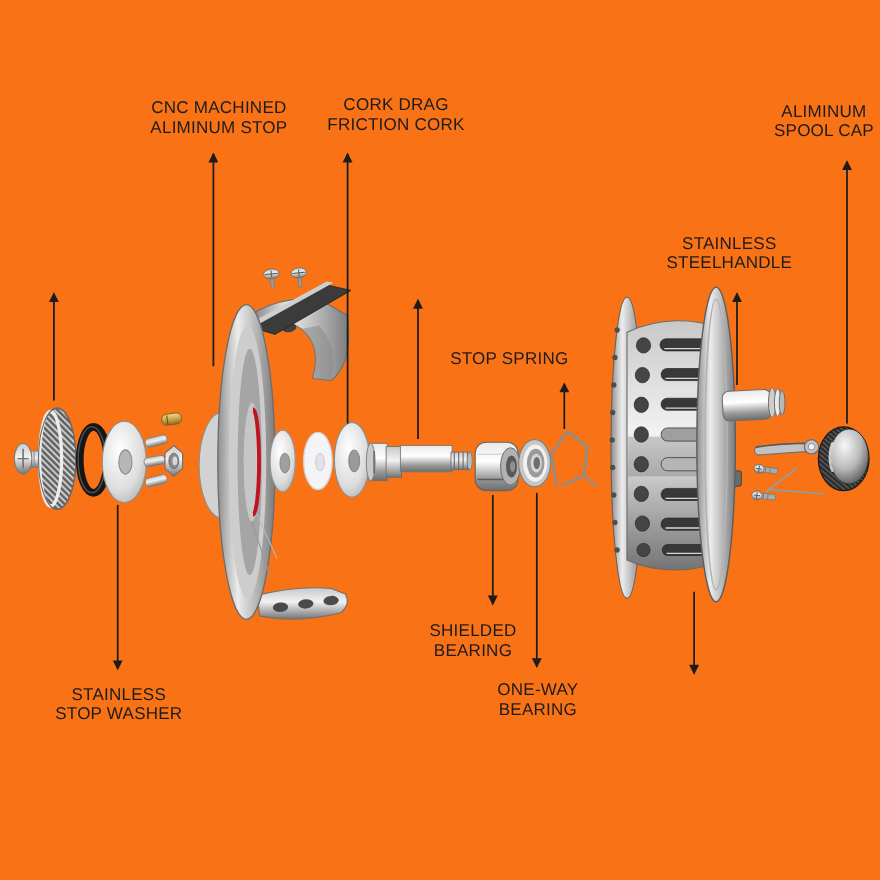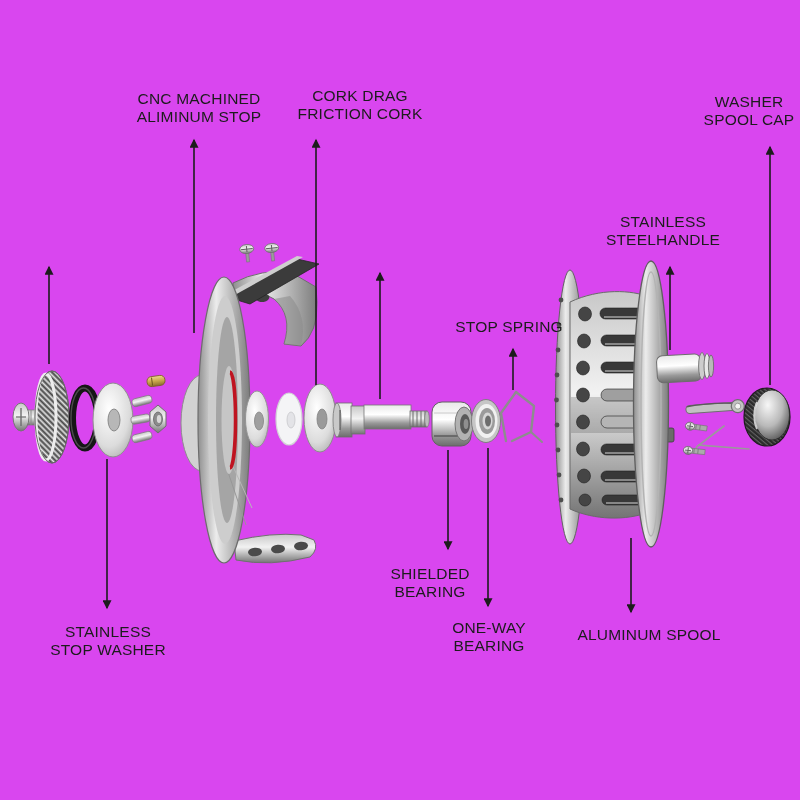--- a/index.html
+++ b/index.html
@@ -1,16 +1,16 @@
 <!DOCTYPE html>
 <html><head>
 <meta charset="utf-8">
 <style>
   html,body{margin:0;padding:0;background:#ffffff;}
-  #stage{position:relative;width:800px;height:800px;background:#d946ef;overflow:hidden;
+  #stage{position:relative;width:800px;height:800px;background:#f97316;overflow:hidden;
          font-family:"Liberation Sans",sans-serif;}
   #parts-svg{position:absolute;left:0;top:0;}
   .label{position:absolute;transform:translateX(-50%);text-align:center;
          font-size:15.5px;line-height:18px;font-weight:400;color:#1c1c1c;
          letter-spacing:.2px;white-space:nowrap;}
 </style>
 </head>
 <body>
 
 <div id="stage">
@@ -308,39 +308,38 @@
 
 <div class="label" style="left:199px;top:90px">
   <div>CNC MACHINED</div>
   <div>ALIMINUM STOP</div>
 </div>
 <div class="label" style="left:360px;top:87px">
   <div>CORK DRAG</div>
   <div>FRICTION CORK</div>
 </div>
 <div class="label" style="left:749px;top:93px">
-  <div>WASHER</div>
+  <div>ALIMINUM</div>
   <div>SPOOL CAP</div>
 </div>
 <div class="label" style="left:663px;top:213px">
   <div>STAINLESS</div>
   <div>STEELHANDLE</div>
 </div>
-<div class="label" style="left:509px;top:318px">
+<div class="label" style="left:463px;top:318px">
   <div>STOP SPRING</div>
 </div>
 <div class="label" style="left:108px;top:623px">
   <div>STAINLESS</div>
   <div>STOP WASHER</div>
 </div>
 <div class="label" style="left:430px;top:565px">
   <div>SHIELDED</div>
   <div>BEARING</div>
 </div>
 <div class="label" style="left:489px;top:619px">
   <div>ONE-WAY</div>
   <div>BEARING</div>
 </div>
 <div class="label" style="left:649px;top:626px">
-  <div>ALUMINUM SPOOL</div>
 </div>
 
 </div>
 
 </body></html>

